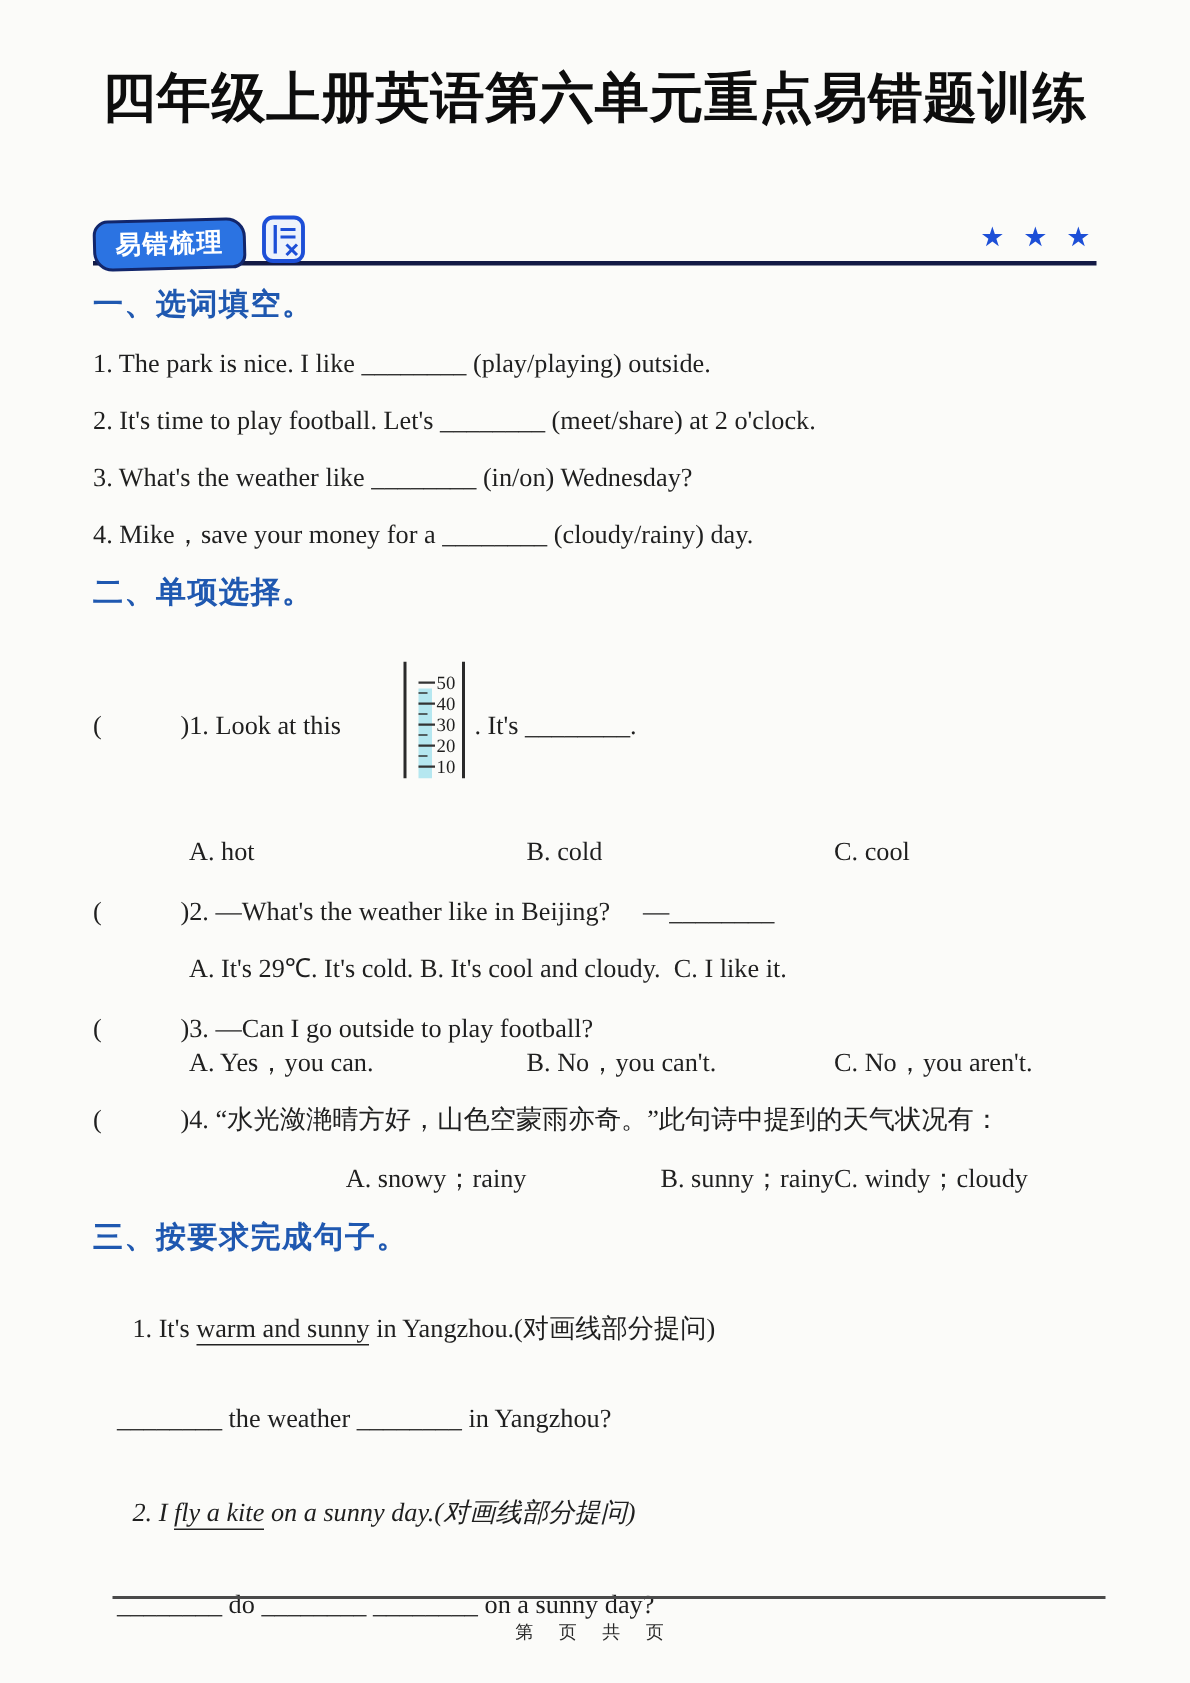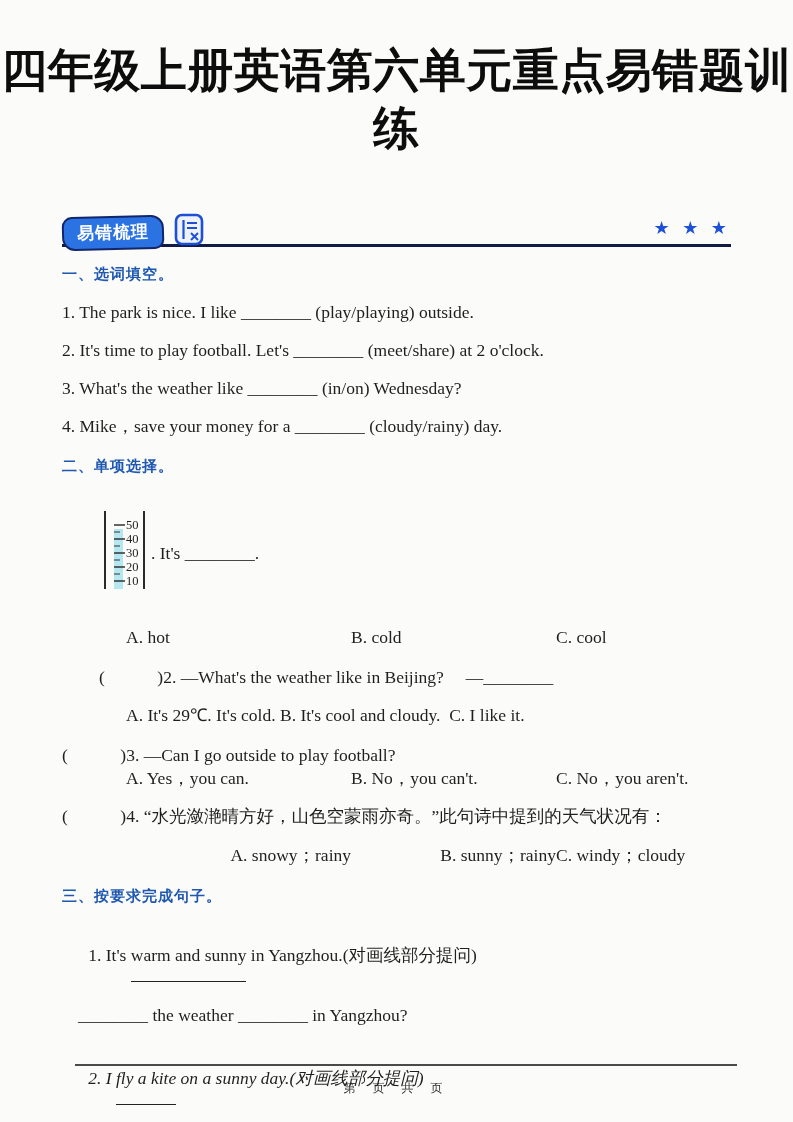--- a/index.html
+++ b/index.html
@@ -1,46 +1,46 @@
 <!DOCTYPE html>
 <html><head>
 <meta charset="utf-8">
 <style>
   html,body{margin:0;padding:0;}
   body{width:793px;height:1122px;background:#fbfbf9;font-family:"Liberation Serif",serif;color:#1f1f1f;position:relative;overflow:hidden;}
   .page{position:relative;width:793px;height:1122px;}
 
   .title{padding-top:42px;text-align:center;font-family:"Liberation Sans",sans-serif;
-         font-weight:900;font-size:46px;line-height:1.25;color:#0d0d0d;letter-spacing:0.5px;}
+         font-weight:900;font-size:36px;line-height:1.25;color:#0d0d0d;letter-spacing:0.5px;}
 
   .header-row{margin:56px 62px 0;display:flex;align-items:center;
               border-bottom:3px solid #131a45;height:34px;box-sizing:border-box;}
   .badge{background:#2b73e2;color:#ffffff;font-family:"Liberation Sans",sans-serif;
          font-weight:bold;font-size:17px;padding:3px 13px 4px;border-radius:10px 13px 9px 13px;
          border:2px solid #12266b;transform:rotate(-1.5deg);margin-bottom:-8px;letter-spacing:1px;}
   .badge-icon{margin-left:10px;margin-bottom:-6px;display:inline-block;}
   .stars{margin-left:auto;color:#1d4fd7;font-size:18px;letter-spacing:4px;margin-bottom:2px;}
 
   .content{margin:0 62px;}
-  .sec-heading{color:#1f58b0;font-weight:bold;font-size:15px;line-height:25px;
+  .sec-heading{color:#1f58b0;font-weight:bold;font-size:20px;line-height:25px;
                font-family:"Liberation Sans",sans-serif;letter-spacing:1px;}
   .line{font-size:17.5px;line-height:23px;white-space:pre-wrap;}
   .indent{padding-left:64px;}
   .small-indent{padding-left:16px;}
   .opts{display:flex;}
   .opt-a{width:225px;}
   .opt-b{width:205px;}
-  .u{border-bottom:1.5px solid #222;padding-bottom:16px;}
+  .u{border-bottom:1.5px solid #222;padding-bottom:1px;}
 
   .mt-heading1{margin-top:14px;}
   .mt-item{margin-top:15px;}
   .mt-heading2{margin-top:15px;}
   .thermo-row{margin-top:10px;display:flex;align-items:center;min-height:78px;}
   .mt-q1opts{margin-top:8px;}
-  .mt-q2{margin-top:17px;margin-left:37px;}
+  .mt-q2{margin-top:17px;}
   .mt-q2opts{margin-top:15px;}
   .mt-q3{margin-top:17px;}
   .mt-q3ans{margin-top:13px;}
   .mt-q3opts{}
   .mt-q4{margin-top:15px;}
   .mt-q4opts{margin-top:16px;text-align:right;}
   .mt-heading3{margin-top:16px;}
   .mt-s3q1{margin-top:13px;}
   .mt-s3q1ans{margin-top:14px;}
   .mt-s3q2{margin-top:17px;font-style:italic;}
@@ -79,20 +79,21 @@
 
     <div class="sec-heading mt-heading1">一、选词填空。</div>
     <div class="line mt-item">1. The park is nice. I like ________ (play/playing) outside.</div>
     <div class="line mt-item">2. It's time to play football. Let's ________ (meet/share) at 2 o'clock.</div>
     <div class="line mt-item">3. What's the weather like ________ (in/on) Wednesday?</div>
     <div class="line mt-item">4. Mike，save your money for a ________ (cloudy/rainy) day.</div>
 
     <div class="sec-heading mt-heading2">二、单项选择。</div>
 
     <div class="line thermo-row">
+      <span>(　　　)1. Look at this</span>
       <span class="thermo">
         <svg width="46" height="78" viewBox="0 0 46 78">
           <line x1="4" y1="0" x2="4" y2="78" stroke="#2a2a2a" stroke-width="2"></line>
           <rect x="13" y="18" width="9" height="60" fill="#b5e7f0"></rect>
           <line x1="13" y1="14" x2="24" y2="14" stroke="#333" stroke-width="1.5"></line>
           <line x1="13" y1="28" x2="24" y2="28" stroke="#333" stroke-width="1.5"></line>
           <line x1="13" y1="42" x2="24" y2="42" stroke="#333" stroke-width="1.5"></line>
           <line x1="13" y1="56" x2="24" y2="56" stroke="#333" stroke-width="1.5"></line>
           <line x1="13" y1="70" x2="24" y2="70" stroke="#333" stroke-width="1.5"></line>
           <line x1="13" y1="21" x2="19" y2="21" stroke="#333" stroke-width="1"></line>

